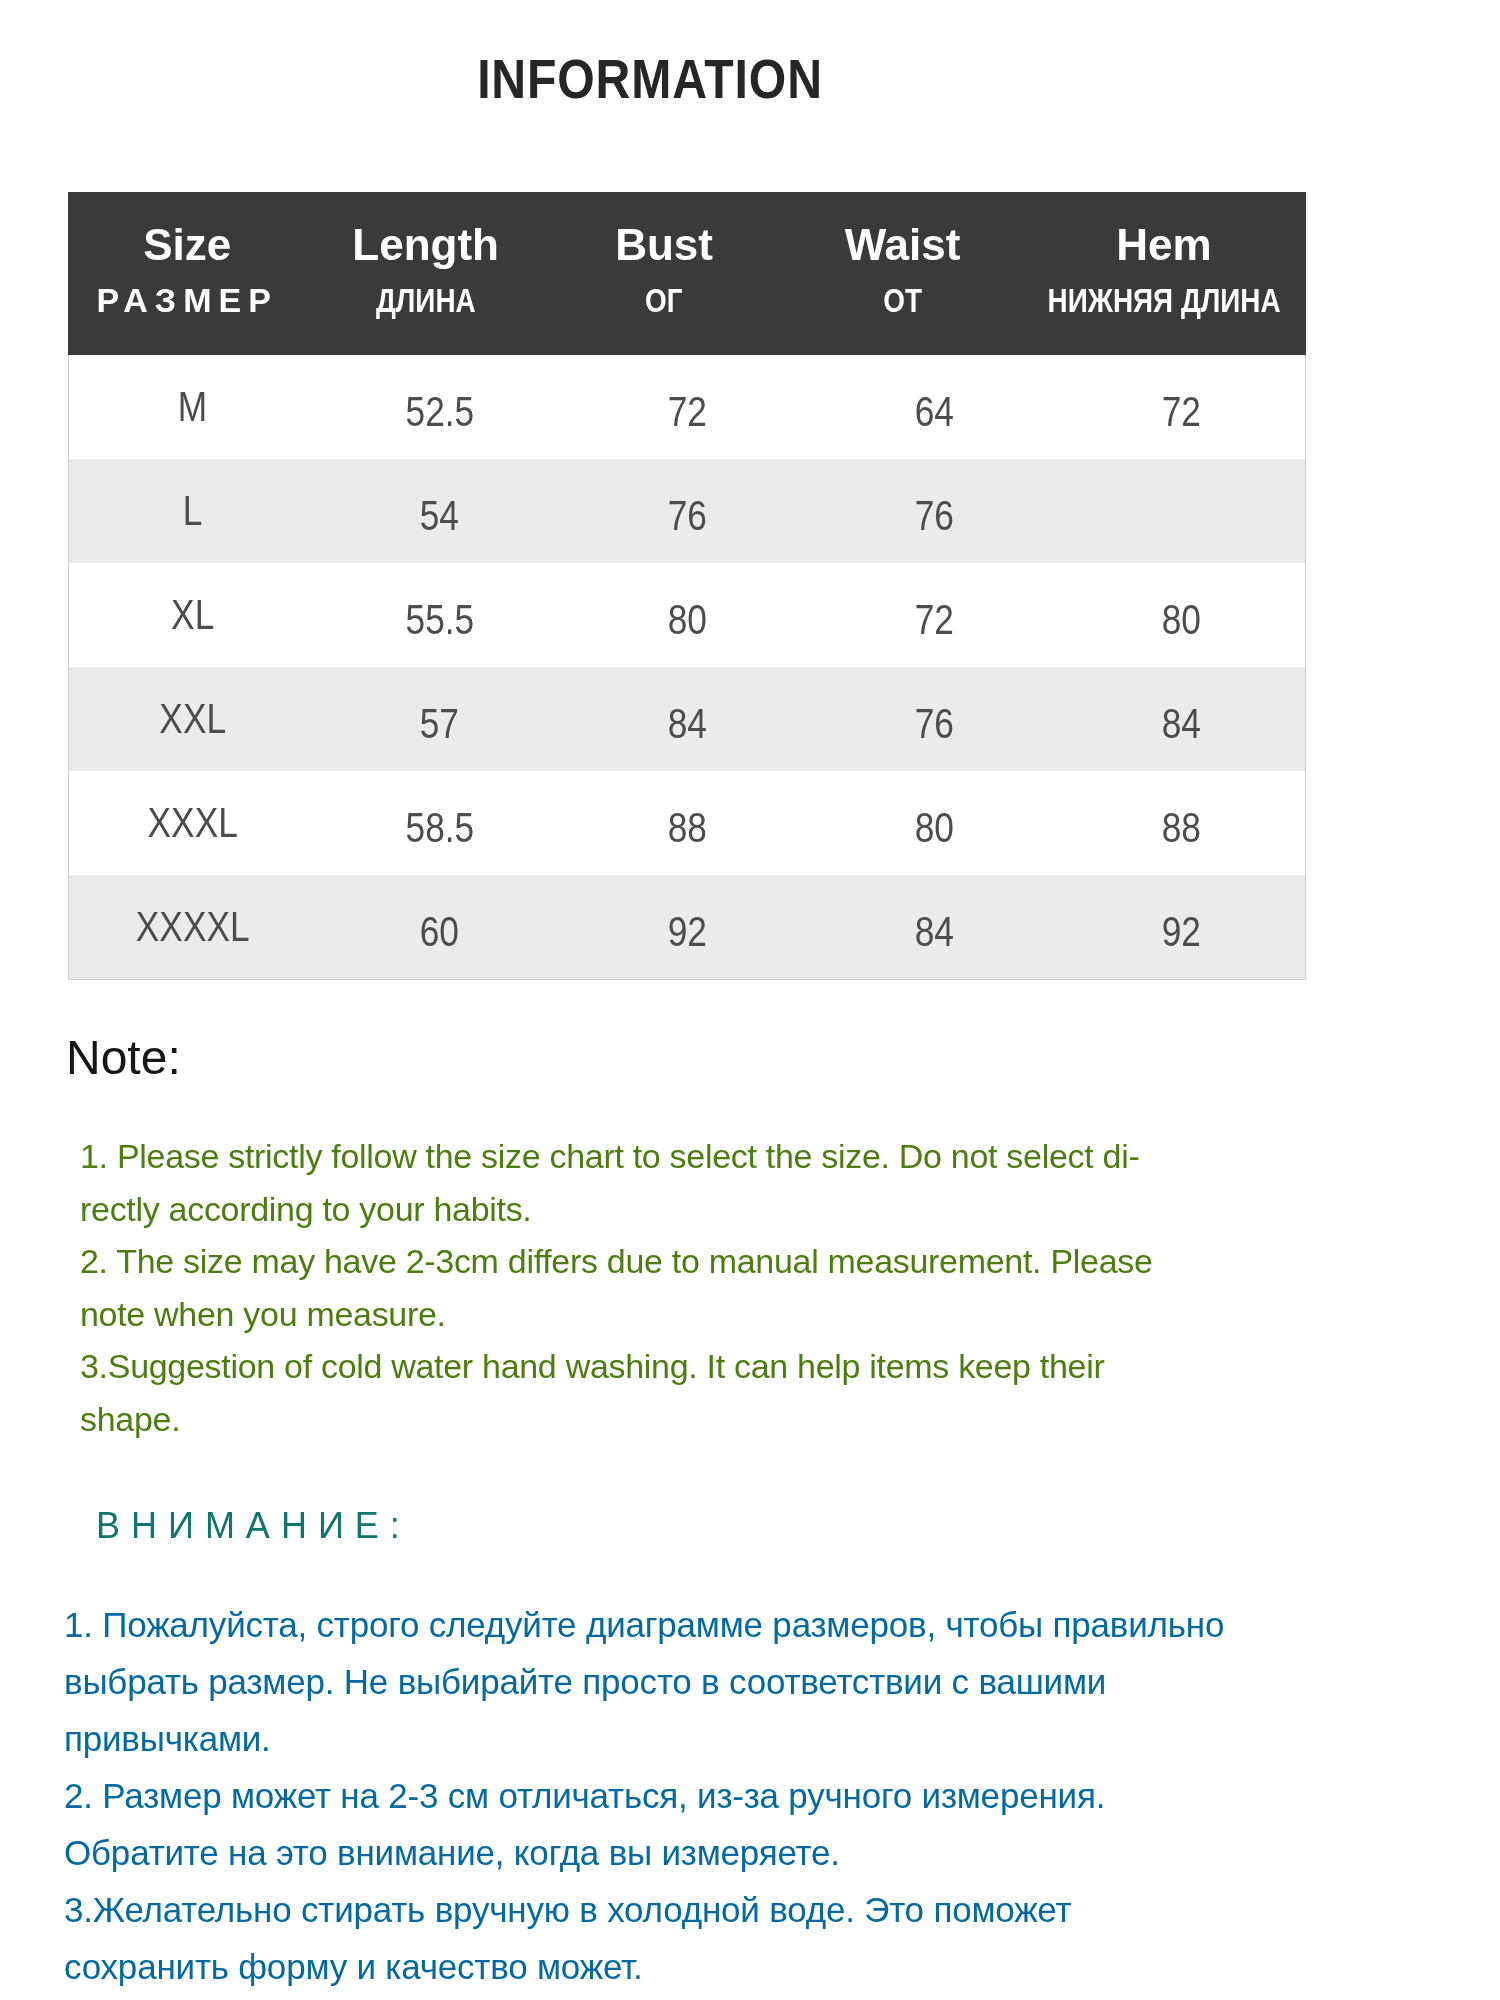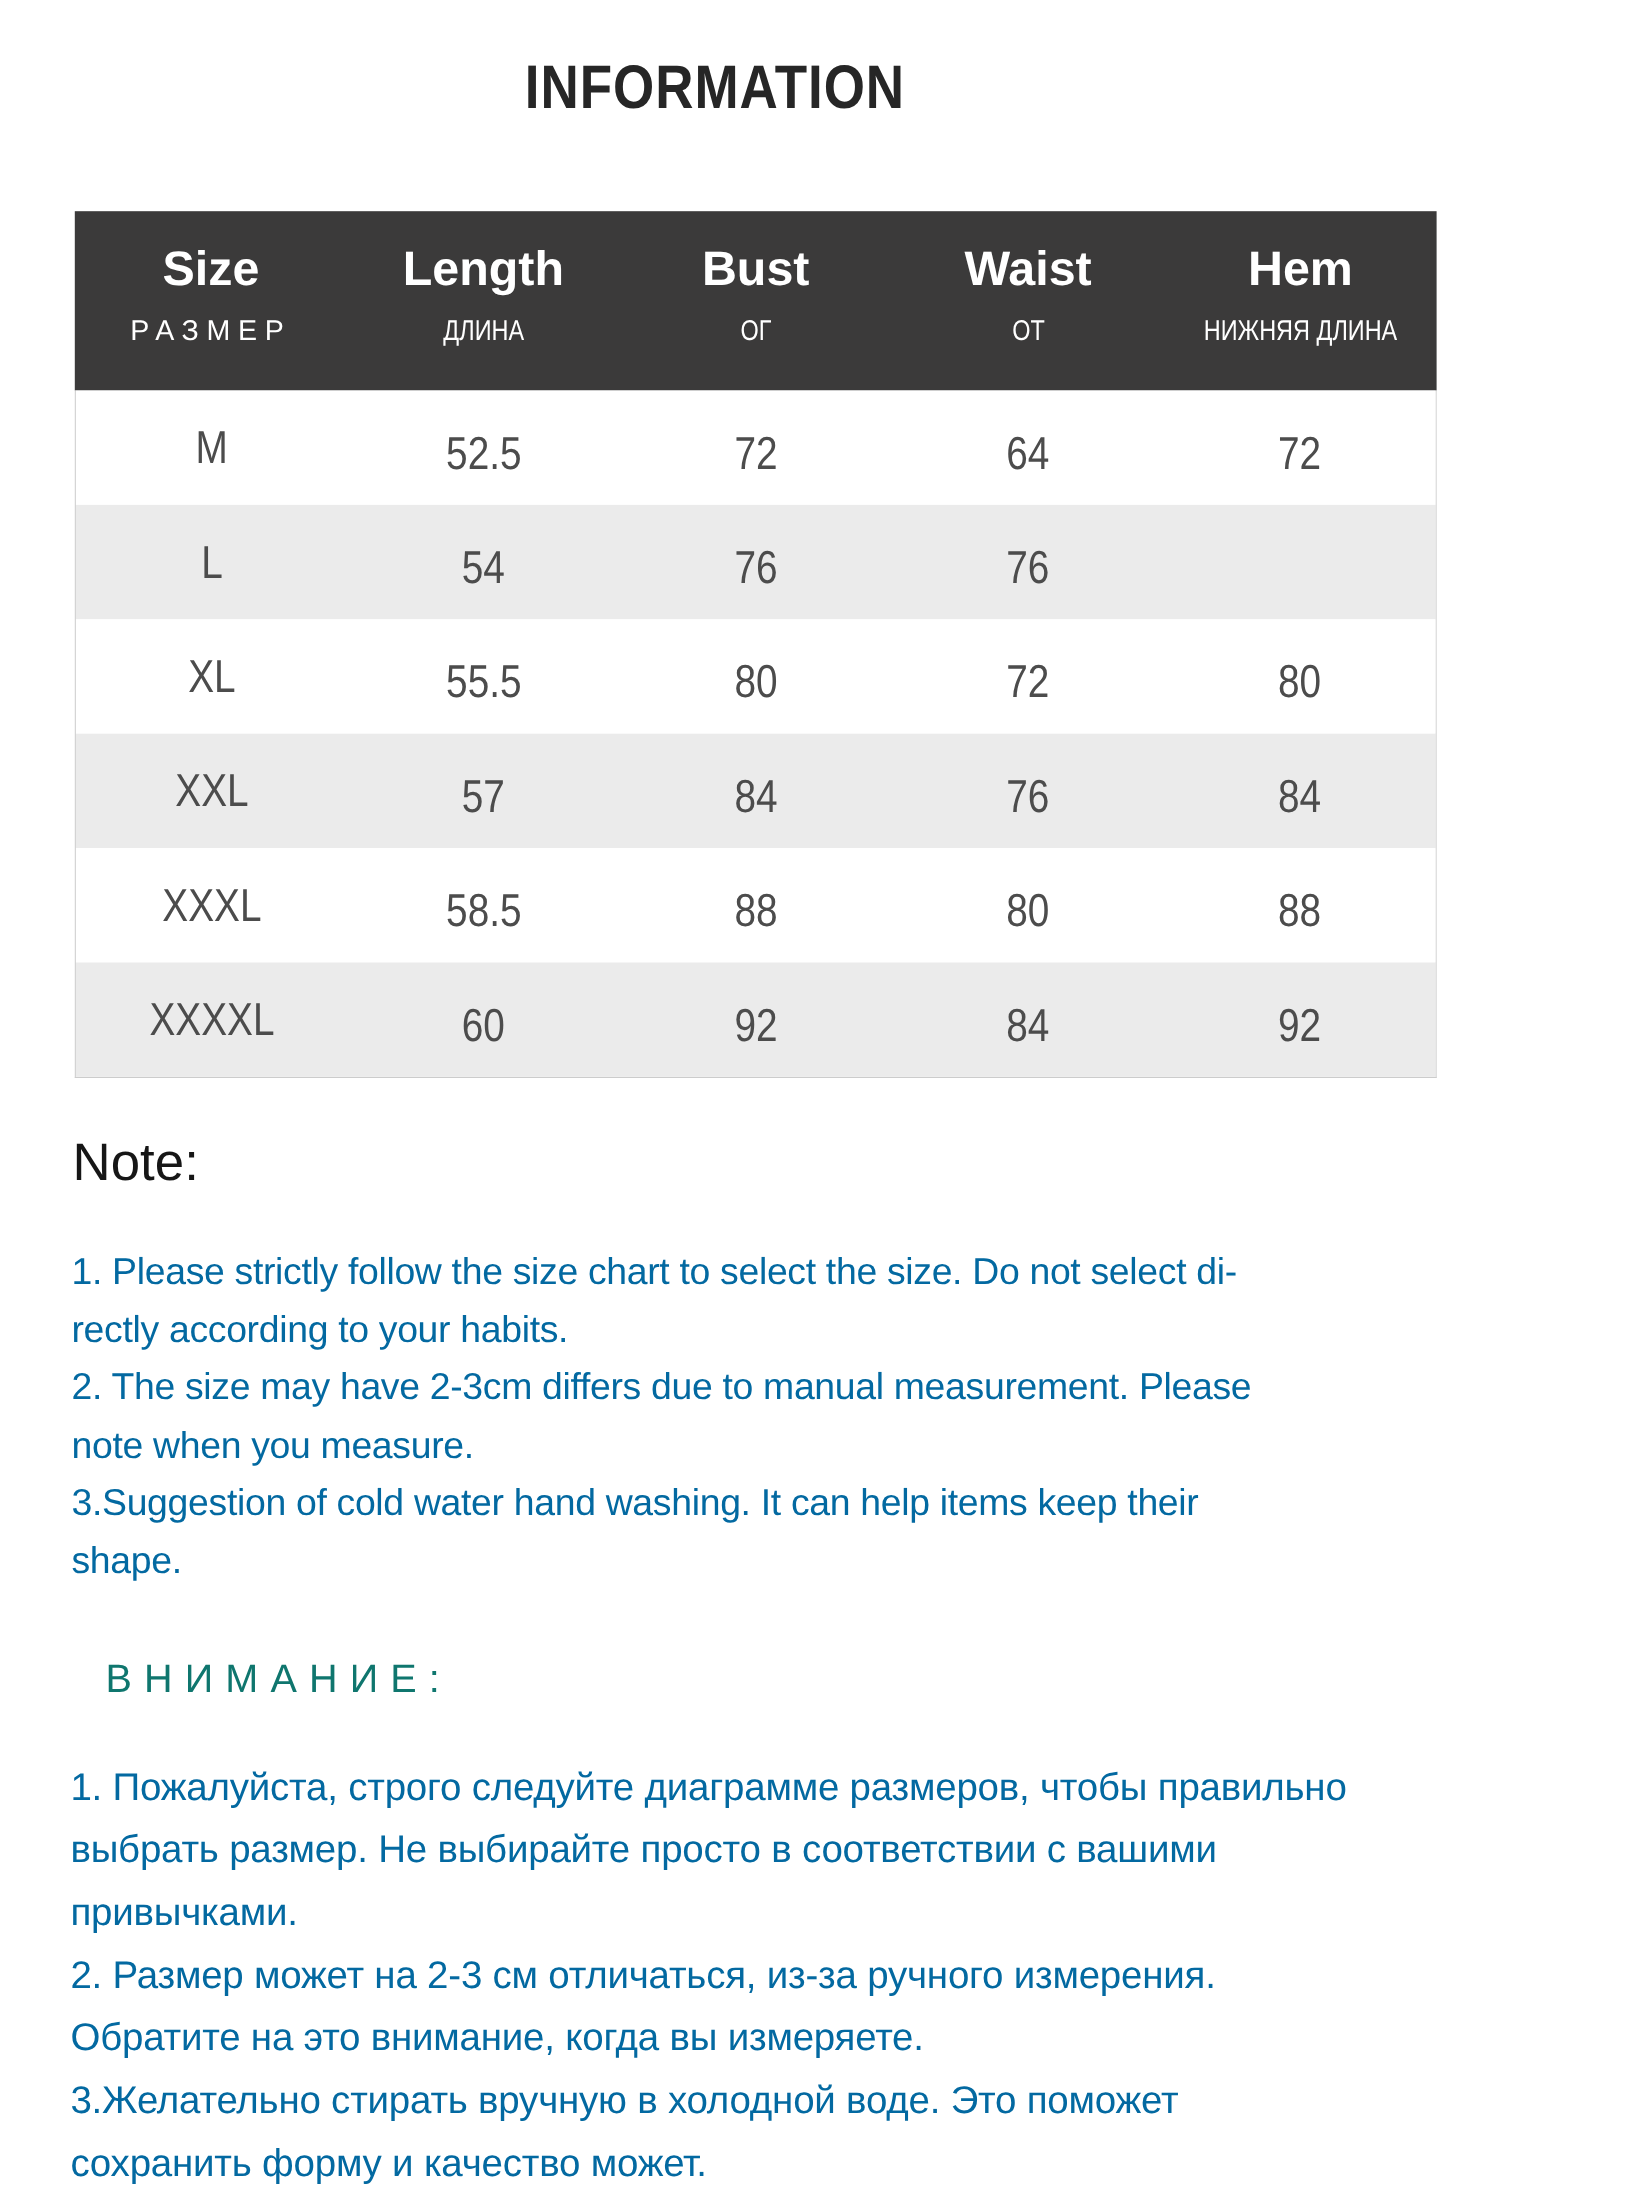--- a/index.html
+++ b/index.html
@@ -19,41 +19,41 @@
   .title span{display:inline-block;transform:scaleX(0.86);}
 
   
   .size-table{position:absolute;left:68px;top:192px;width:1238px;}
   .thead{
     background:#3b3a3a;height:163px;
     display:grid;grid-template-columns:repeat(5,1fr);
   }
   .th{text-align:center;color:#ffffff;padding-top:28px;}
   .th-en{font-size:44px;line-height:50px;font-weight:700;}
-  .th-ru{font-size:26px;line-height:30px;margin-top:15px;font-weight:400;}
+  .th-ru{font-size:34px;line-height:30px;margin-top:15px;font-weight:700;}
   .th-ru .ru-wide{letter-spacing:7px;}
   .th-ru .ru-cond{display:inline-block;transform:scaleX(0.82);white-space:nowrap;}
   .tbody{border:1px solid #cccccc;border-top:none;}
   .trow{
     height:104px;display:grid;grid-template-columns:repeat(5,1fr);
     align-items:center;text-align:center;
     font-size:42px;color:#4c4c4c;background:#ffffff;
   }
   .trow.alt{background:#ebebeb;}
   .cell span{display:inline-block;transform:scaleX(0.84);}
   .cell.num span{position:relative;top:5px;}
 
   
   .note-heading{
     position:absolute;left:66px;top:1030px;
     font-size:48px;color:#161616;font-weight:400;
   }
   .note-body{
-    position:absolute;left:65px;top:1130px;width:1400px;
-    font-size:34px;line-height:52.5px;color:#0369a1;
+    position:absolute;left:80px;top:1130px;width:1400px;
+    font-size:34px;line-height:52.5px;color:#4d7c0f;
     letter-spacing:-0.3px;white-space:nowrap;
   }
 
   
   .attention-heading{
     position:absolute;left:96px;top:1505px;
     font-size:36px;color:#0f766e;font-weight:400;letter-spacing:11px;
   }
   .attention-body{
     position:absolute;left:64px;top:1596px;width:1400px;

